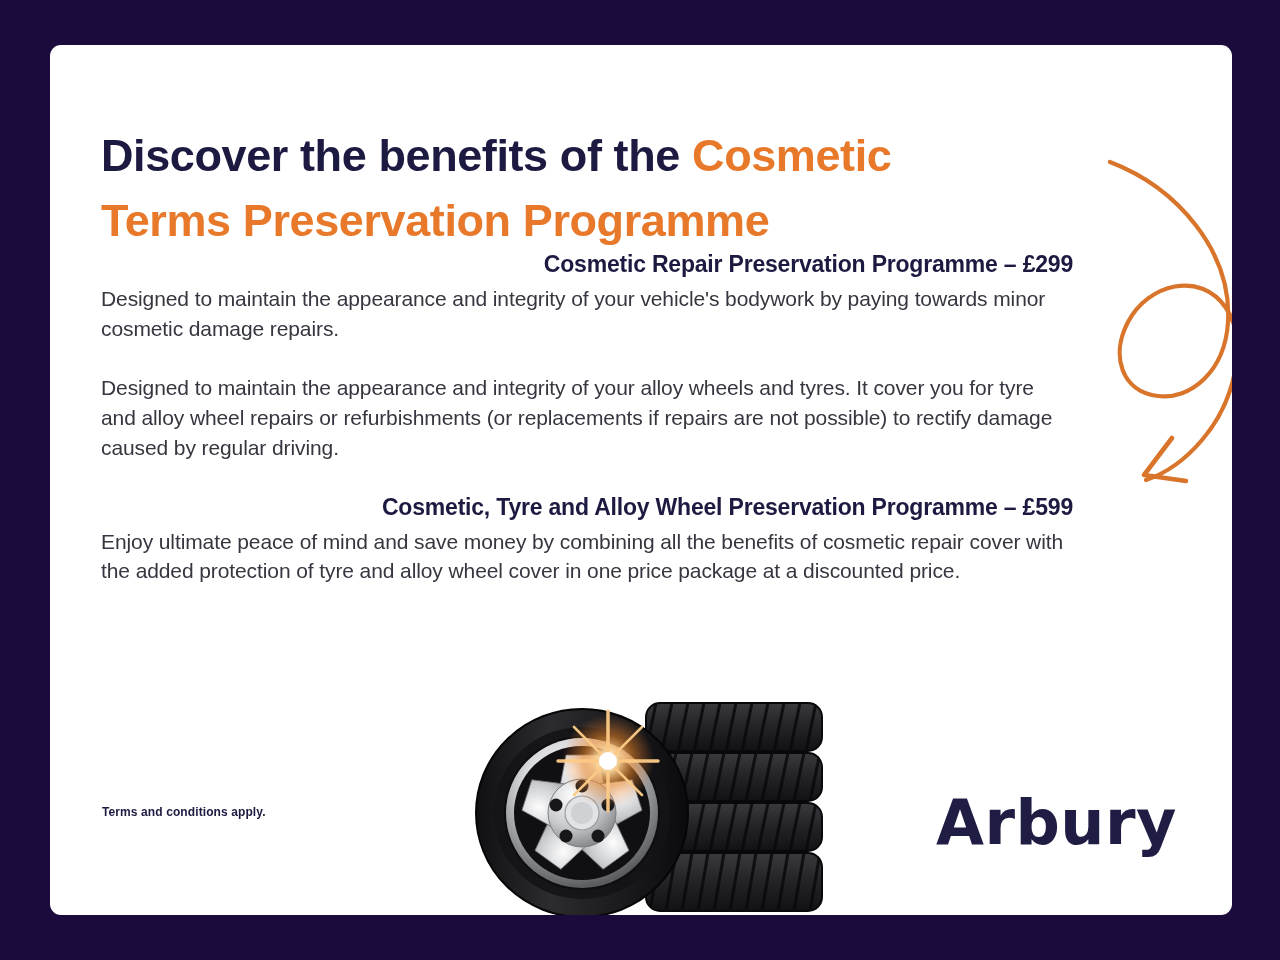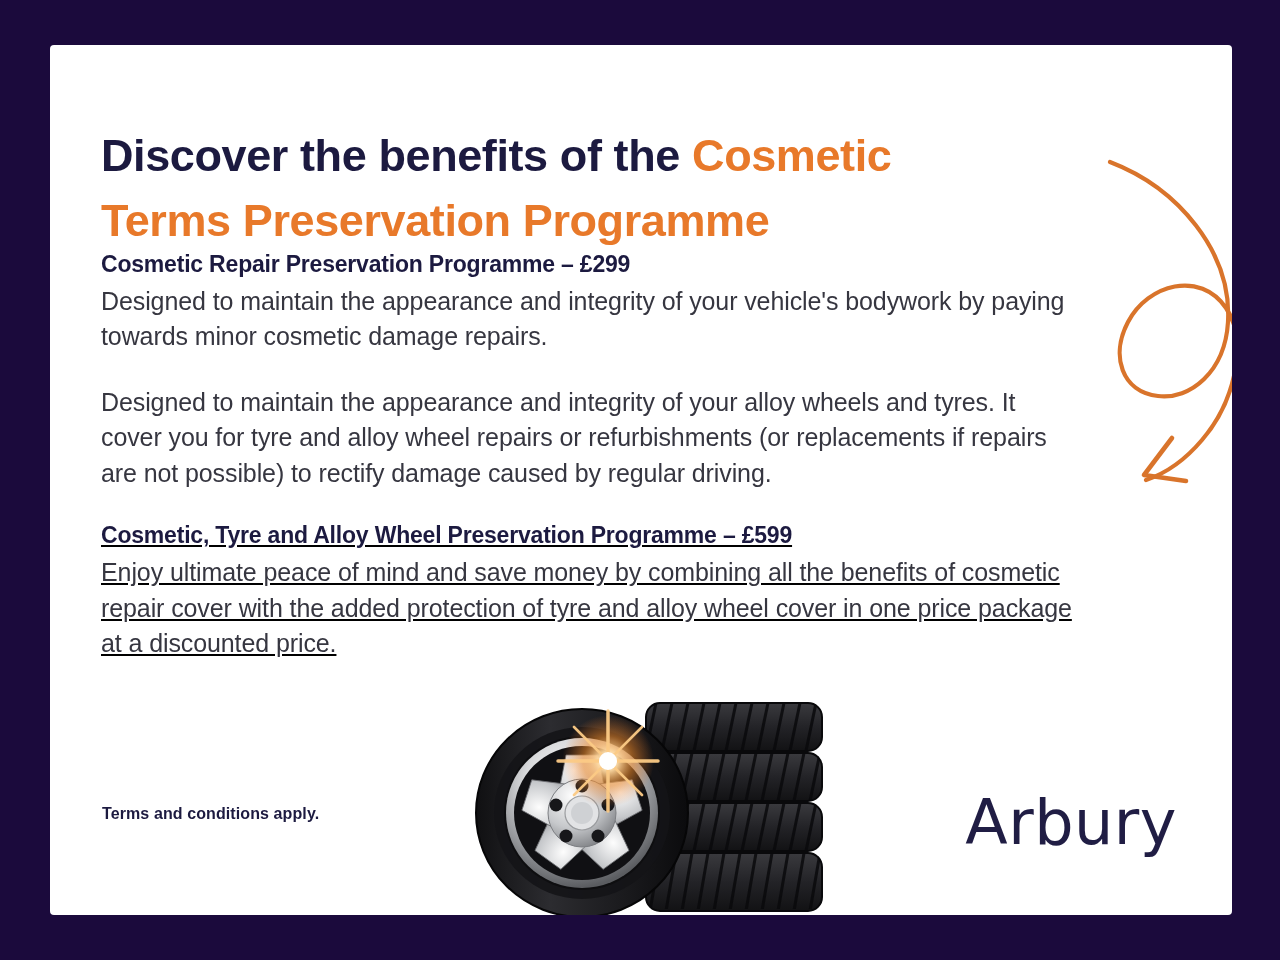--- a/index.html
+++ b/index.html
@@ -22,21 +22,21 @@
   }
 
   
   #card {
     position: absolute;
     left: 50px;
     top: 45px;
     width: 1182px;
     height: 870px;
     background: #FFFFFF;
-    border-radius: 4px;
+    border-radius: 11px;
     overflow: hidden;
   }
 
   
   #headline {
     position: absolute;
     left: 51px;
     top: 48px;
     width: 960px;
     font-size: 45px;
@@ -48,57 +48,58 @@
   #headline .accent { color: #E8792A; }
 
   
   #sections {
     position: absolute;
     left: 51px;
     top: 205px;
     width: 972px;
   }
   .section { margin-bottom: 30px; }
-  .section:last-child { margin-bottom: 0; text-decoration: underline; }
+  .section:last-child { margin-bottom: 0; }
 
   .sec-title {
     font-size: 23px;
     font-weight: bold;
     color: #1C1A40;
     letter-spacing: -0.2px;
     margin: 0 0 5px 0;
     line-height: 1.25;
+    text-align: right;
   }
   .sec-body {
-    font-size: 25px;
+    font-size: 21px;
     font-weight: 400;
     color: #363640;
     line-height: 1.42;
     letter-spacing: -0.1px;
     margin: 0;
   }
 
   
   #terms {
     position: absolute;
     left: 52px;
     top: 760px;
-    font-size: 16px;
+    font-size: 12px;
     font-weight: bold;
     color: #1C1A40;
     letter-spacing: 0.1px;
   }
 
   
   #logo {
     position: absolute;
     right: 55px;
     top: 747px;
     font-size: 62px;
-    font-weight: 400;
+    font-weight: 700;
     color: #201D44;
     letter-spacing: 0.5px;
     line-height: 1;
     font-family: "DejaVu Sans", sans-serif;
   }
 
   
   #curly-arrow {
     position: absolute;
     left: 1000px;

